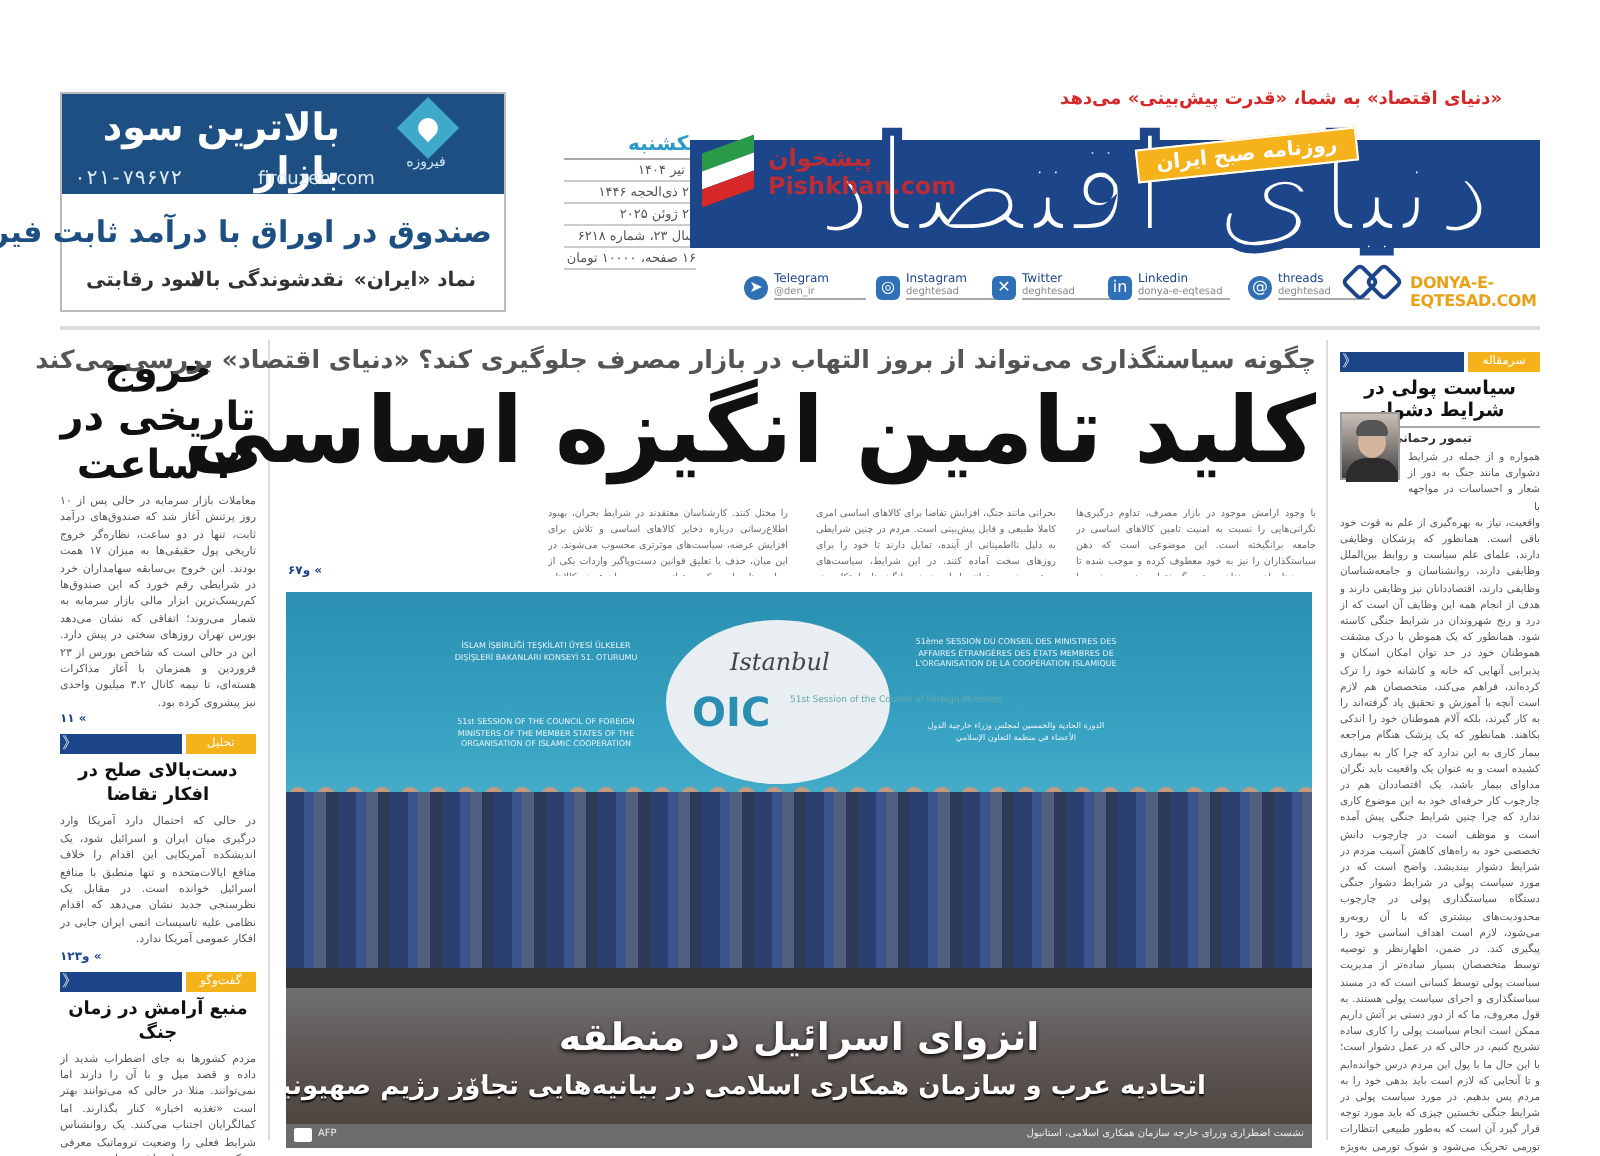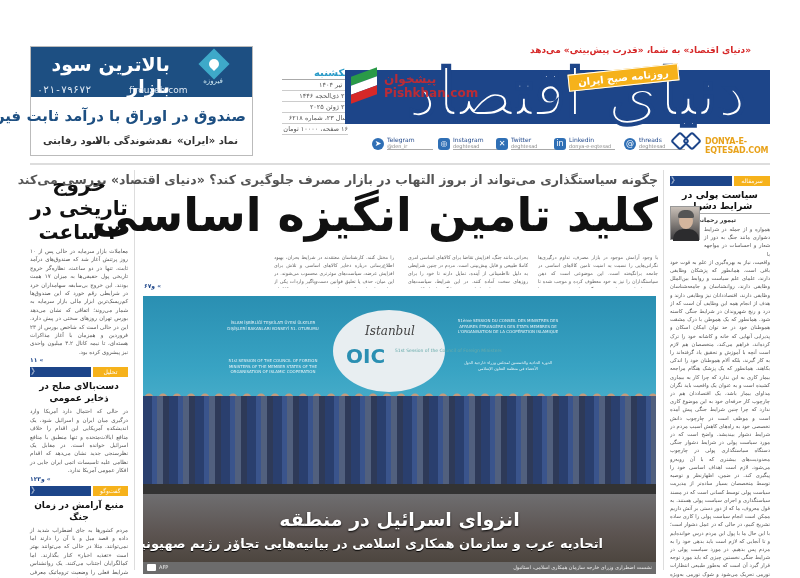--- a/index.html
+++ b/index.html
@@ -198,21 +198,21 @@
     <div class="ref">۱۱ «</div>
   </div>
 
   <div class="sec-bar">
     <div class="blue">
         <span class="chev">《</span>
       </div>
     <div class="tag">تحلیل</div>
   </div>
   <div>
-    <div class="sub-head">دست‌بالای صلح در ذخایر عمومی</div>
+    <div class="sub-head">دست‌بالای صلح در افکار تقاضا</div>
     <div class="body-txt">در حالی که احتمال دارد آمریکا وارد درگیری میان ایران و اسرائیل شود، یک اندیشکده آمریکایی این اقدام را خلاف منافع ایالات‌متحده و تنها منطبق با منافع اسرائیل خوانده است. در مقابل یک نظرسنجی جدید نشان می‌دهد که اقدام نظامی علیه تاسیسات اتمی ایران جایی در افکار عمومی آمریکا ندارد.</div>
     <div class="ref">۱۲و۳ «</div>
   </div>
 
   <div class="sec-bar">
     <div class="blue">
         <span class="chev">《</span>
       </div>
     <div class="tag">گفت‌وگو</div>
   </div>

